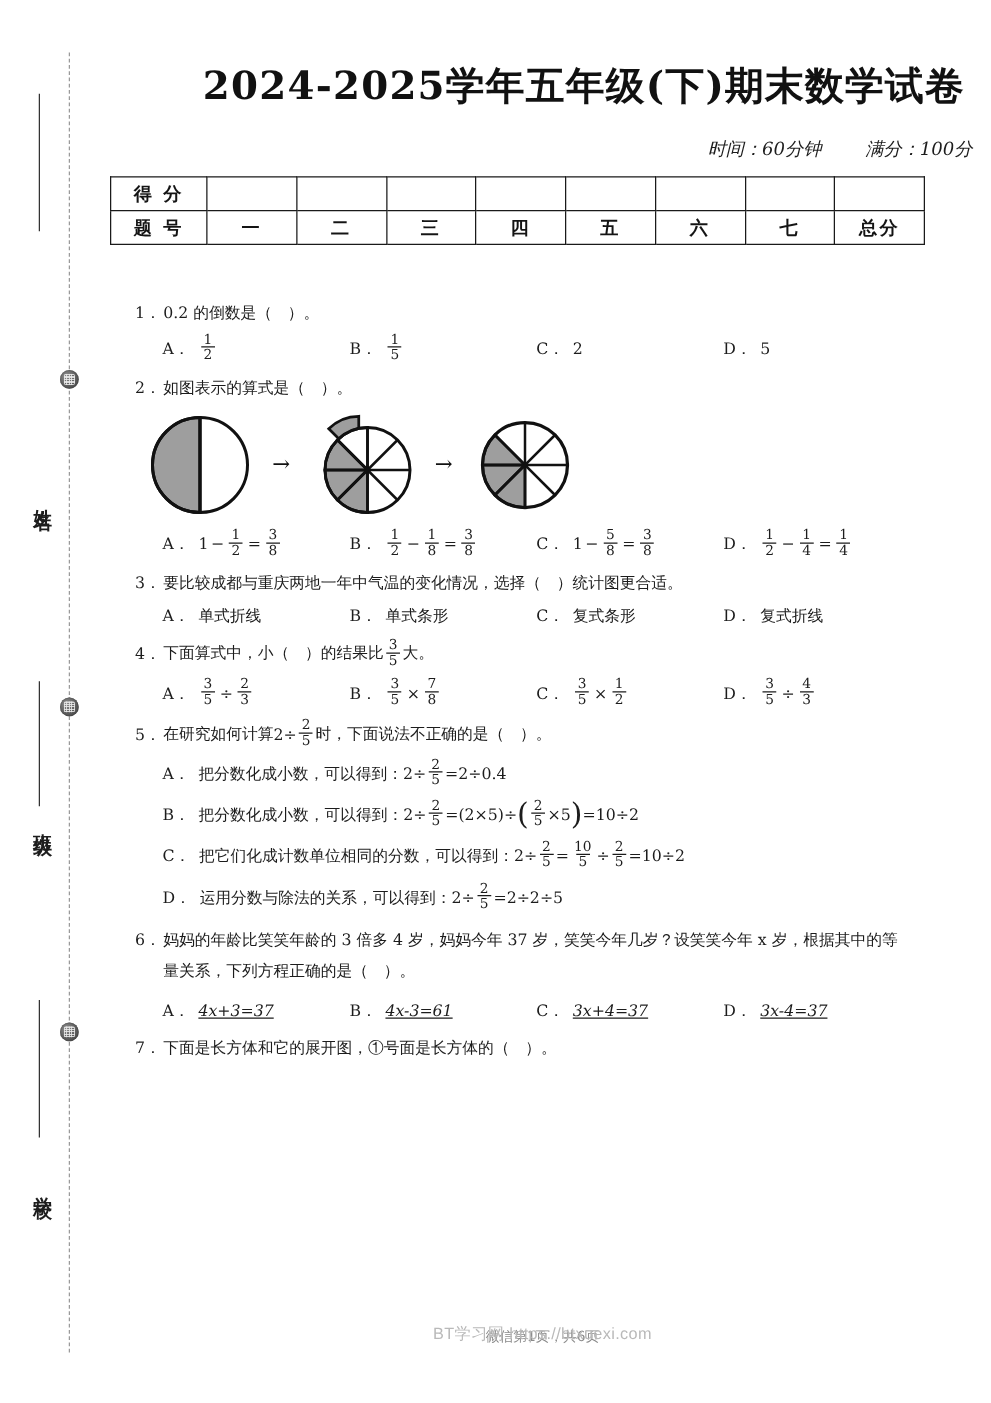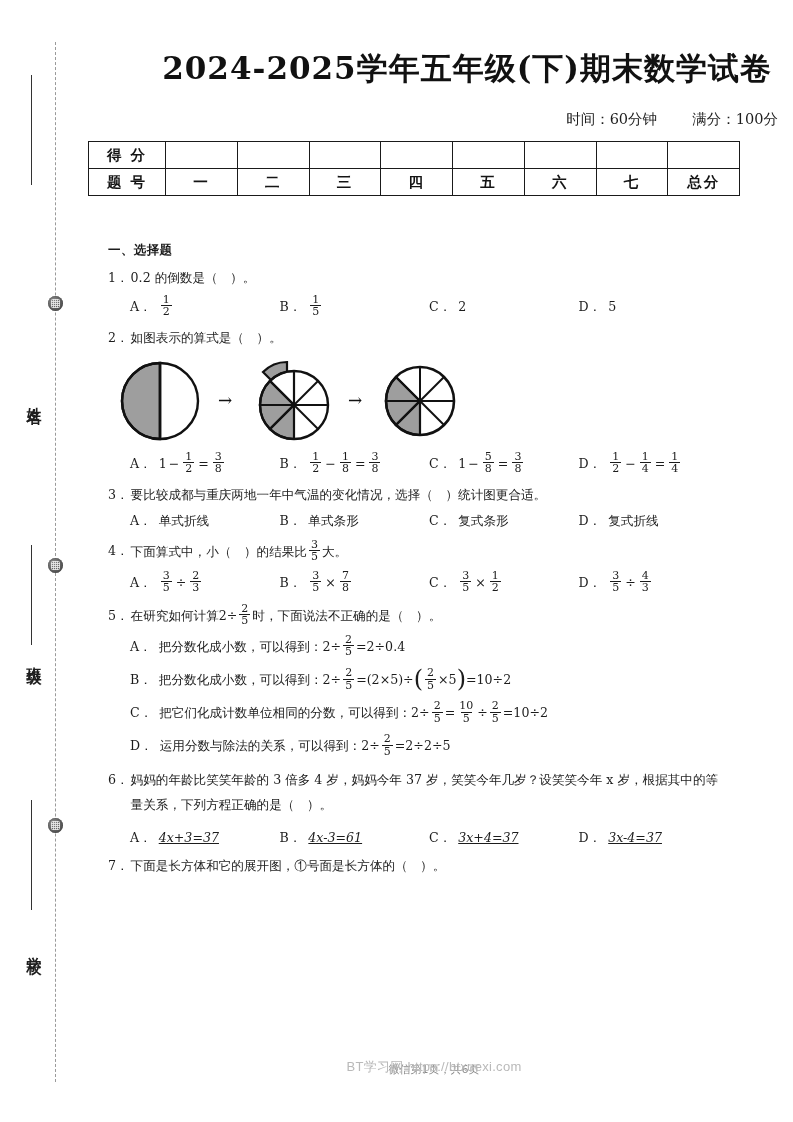--- a/index.html
+++ b/index.html
@@ -84,20 +84,21 @@
     color: #111;
     white-space: nowrap;
   }
 
   .meta-line {
     position: absolute;
     right: 15px; top: 110px;
     font-size: 14.5px;
     color: #1d1d1d;
     white-space: nowrap;
+    font-style: italic;
   }
   .meta-line .gap { display: inline-block; width: 26px; }
 
   
   .score-table {
     position: absolute;
     left: -8px; top: 141px;
     width: 652px;
     border-collapse: collapse;
     table-layout: fixed;
@@ -272,21 +273,20 @@
       <td>五</td>
       <td>六</td>
       <td>七</td>
       <td>总分</td>
     </tr>
   </tbody>
     </table>
 
   <div class="content">
 
-    <div class="sec-head">一、选择题</div>
 
     <div class="q">
       <span class="q-num">1．</span>
       <span class="q-body">0.2 的倒数是（　）。</span>
     </div>
     <div class="opts w4">
       <div>
         <span class="opt-tag">A．</span>
         <span class="frac">
           <span class="num">1</span>

